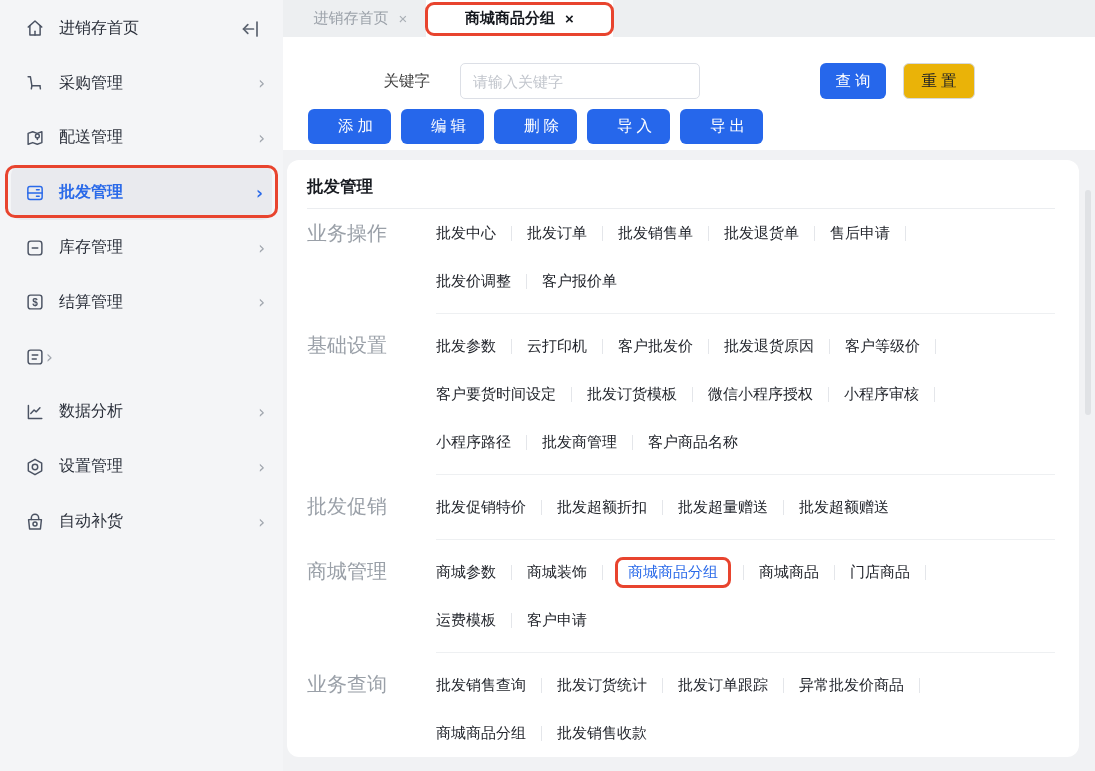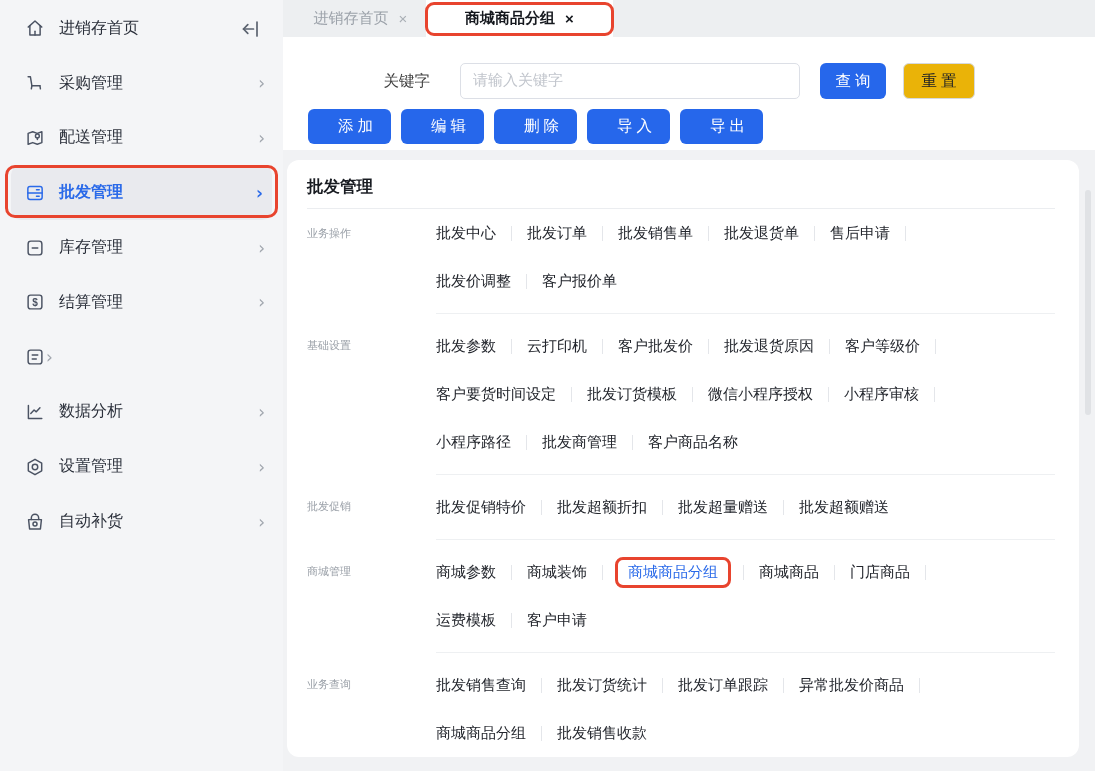--- a/index.html
+++ b/index.html
@@ -43,42 +43,42 @@
     font-size:15px; color:#9ba1a9; cursor:pointer; }
   .tab-1 { margin-left:12px; width:131px; }
   .tab-2 { width:187px; background:#ffffff; color:#15181e; font-weight:bold; }
   .tab .tab-close { font-size:15px; color:#a9aeb5; }
   .tab-2 .tab-close { color:#15181e; font-weight:bold; }
 
   
   .filter-panel { position:absolute; left:283px; top:37px; width:812px; height:113px; background:#ffffff; }
   .kw-label { position:absolute; left:83px; top:26px; width:64px; height:36px;
     line-height:36px; text-align:right; font-size:15.5px; color:#404040; }
-  .kw-input { position:absolute; left:177px; top:26px; width:340px; height:36px;
+  .kw-input { position:absolute; left:177px; top:26px; width:240px; height:36px;
     border:1px solid #dcdfe6; border-radius:5px; padding:0 12px;
-    font-size:15px; color:#333; font-family:Liberation Mono, monospace; outline:none; background:#fff; }
+    font-size:15px; color:#333; font-family:Liberation Sans, sans-serif; outline:none; background:#fff; }
   .kw-input::placeholder { color:#c1c5cc; }
   .btn { border:none; border-radius:6px; font-size:15.5px; cursor:pointer;
     font-family:Liberation Serif, serif; display:inline-flex; align-items:center; justify-content:center; }
   .btn-blue { background:#2667eb; color:#ffffff; }
   .btn-plain { background:#eab308; color:#1c1f26; border:1px solid #d6d9de; }
   .btn-query { position:absolute; left:537px; top:26px; width:66px; height:36px; }
   .btn-reset { position:absolute; left:620px; top:26px; width:72px; height:36px; }
   .tb-btn { position:absolute; top:72px; width:83px; height:35px;padding-left:12px; }
   .tb-0 { left:25px; } .tb-1 { left:118px; } .tb-2 { left:211px; } .tb-3 { left:304px; } .tb-4 { left:397px; }
 
   
   .card {
     position:absolute; left:287px; top:160px; width:792px; height:597px;
     background:#ffffff; border-radius:12px; padding:0 24px 0 20px;
   }
   .card-title { height:49px; line-height:52px; font-size:16.5px; font-weight:bold; color:#181b21; border-bottom:1px solid #ebedf0; }
   .section { display:flex; }
   .section + .section { margin-top:8px; }
-  .section-label { width:129px; flex-shrink:0; font-size:11px; color:#9aa0a8; line-height:48px; }
+  .section-label { width:129px; flex-shrink:0; font-size:20px; color:#9aa0a8; line-height:48px; }
   .section-links { flex:1; }
   .section + .section .section-label { padding-top:8px; }
   .section + .section .section-links { border-top:1px solid #eef0f2; padding-top:8px; }
   .link-row { display:flex; align-items:center; height:48px; }
   .menu-link { font-size:15px; color:#23262d; font-weight:500; cursor:pointer; white-space:nowrap; }
   .menu-link.active { color:#2a6ae9; }
   .sep { width:1px; height:15px; background:#e4e6ea; margin:0 15px; flex-shrink:0; }
   .link-anno { display:inline-flex; align-items:center; border:3px solid #e8442e; border-radius:8px;
     padding:3px 10px; margin:-6px -3px; }
 

